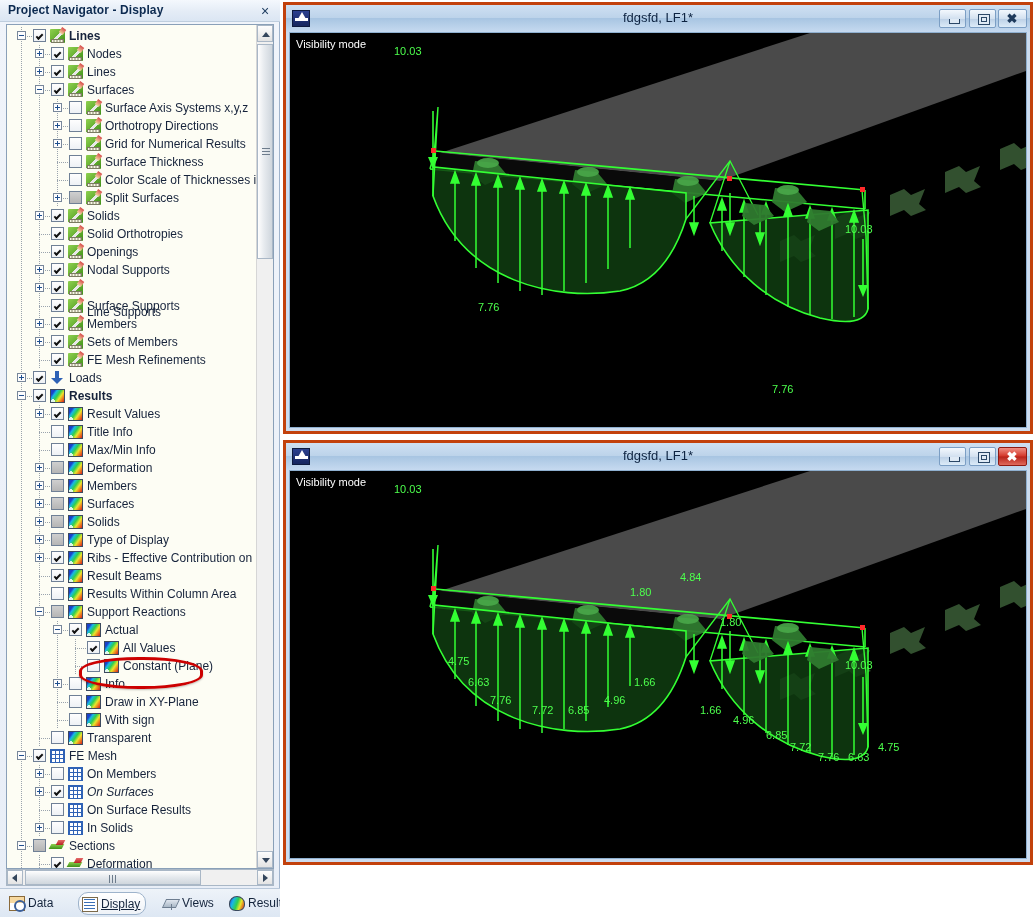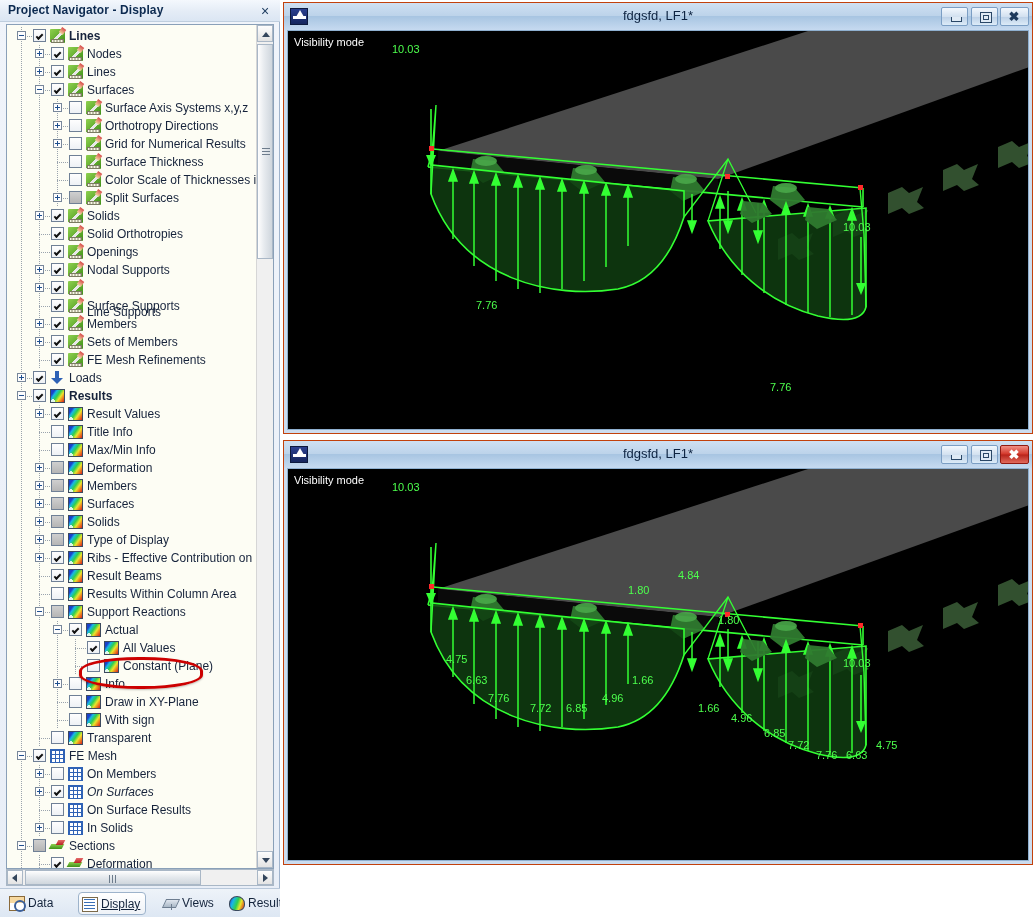--- a/index.html
+++ b/index.html
@@ -198,21 +198,21 @@
     position:absolute;left:0;top:888px;width:280px;height:29px;
     background:linear-gradient(to bottom,#eef3f9,#dde7f3);
     border-top:1px solid #b9c8da;box-sizing:border-box;
   }
   .tab{
     position:absolute;top:3px;height:23px;line-height:23px;padding:0 5px 0 22px;
     font-size:12px;color:#14243c;cursor:pointer;box-sizing:border-box;
   }
   .tab.active{
     background:linear-gradient(to bottom,#ffffff,#eef2f7);
-    border:1px solid #9db3cb;border-radius:4px;text-decoration:underline;
+    border:1px solid #9db3cb;border-radius:10px;text-decoration:underline;
   }
   .tab .tico{position:absolute;left:3px;top:4px;width:16px;height:15px;}
   .tico-data{
     background:linear-gradient(to bottom,#f7d9a0 0%,#f7d9a0 45%,#ffffff 45%);
     border:1px solid #8a6a3a;box-sizing:border-box;
   }
   .tico-data:after{content:"";position:absolute;right:-2px;bottom:-2px;width:8px;height:8px;
     border:2px solid #3a5f9a;border-radius:50%;background:transparent;}
   .tico-disp{
     background:linear-gradient(to bottom,#ffffff 0 100%);
@@ -228,21 +228,21 @@
     background:linear-gradient(110deg,#1b43c9,#19b7e8 25%,#2fcf4e 50%,#e9e52b 70%,#d32020 100%);
     border-radius:50% 50% 40% 40%;border:1px solid #3a4a5e;box-sizing:border-box;
   }
 
   
   .mdi{
     position:absolute;left:280px;top:0;width:755px;height:917px;
     background:#ffffff;
   }
 
-  .vwin{position:absolute;background:#ccdcef;border:1px solid #c2410c;box-sizing:border-box;}
+  .vwin{position:absolute;background:#ccdcef;border:3px solid #c2410c;box-sizing:border-box;}
   .vwin-title{
     position:absolute;left:0;top:0;right:0;height:27px;
     background:linear-gradient(to bottom,#cfe0f2 0%,#bcd3ea 48%,#a8c5e2 50%,#c6daf0 100%);
     box-sizing:border-box;
   }
   .vwin-title .tbar-icon{
     position:absolute;left:6px;top:5px;width:18px;height:17px;
     background:linear-gradient(to bottom,#2a3f8f,#16265e);border:1px solid #0d1a3e;box-sizing:border-box;
   }
   .vwin-title .tbar-icon:after{

